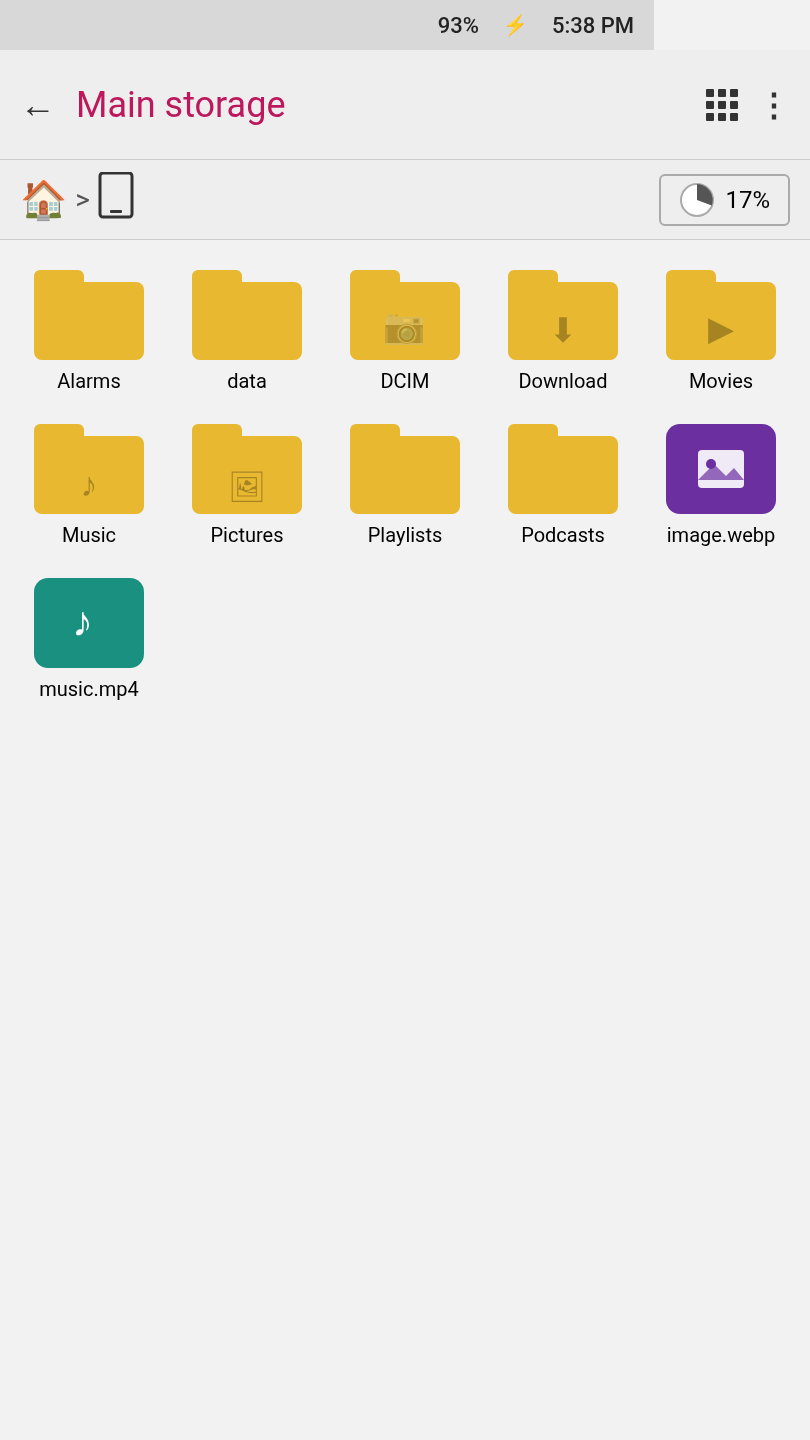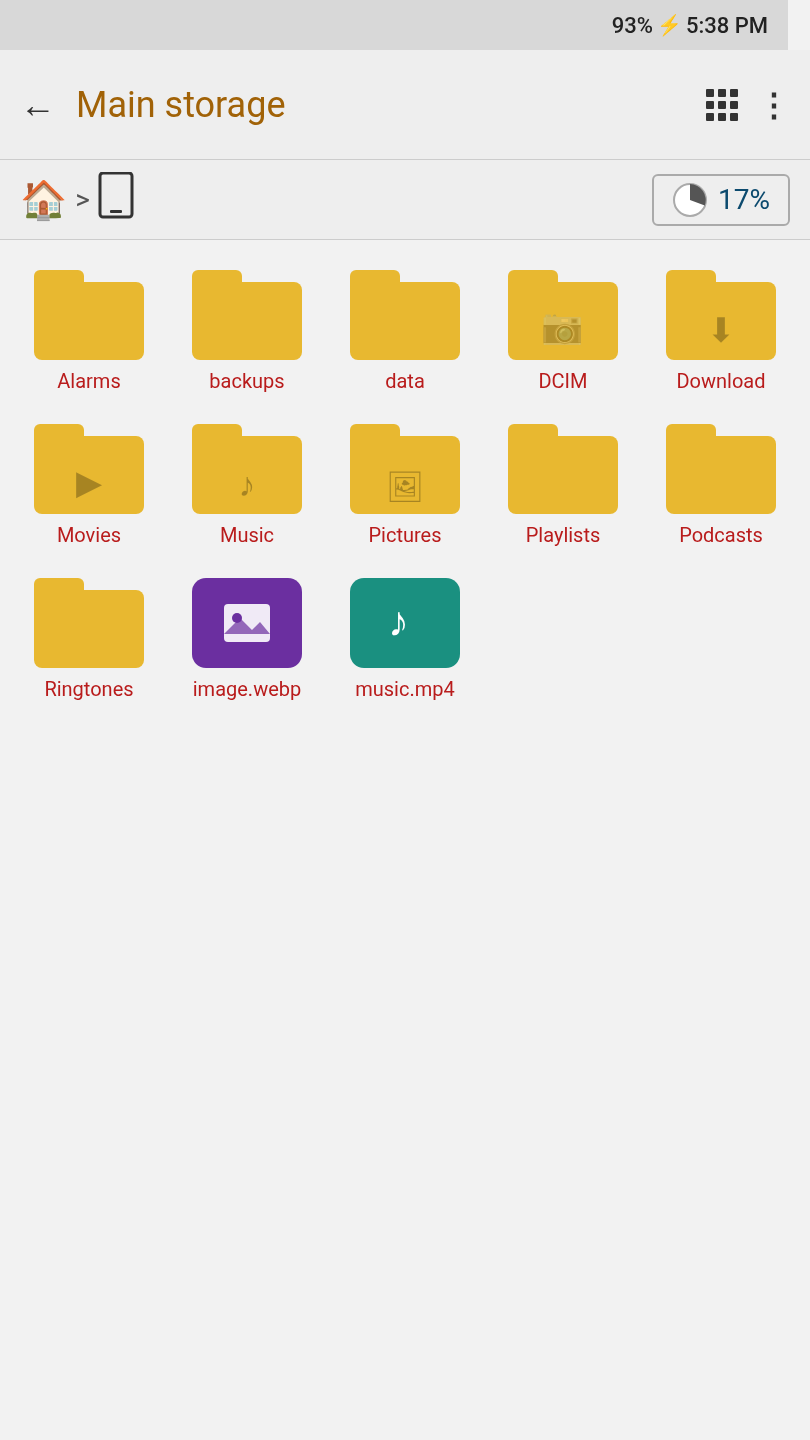--- a/index.html
+++ b/index.html
@@ -6,28 +6,28 @@
     body {
       width: 810px;
       min-height: 1440px;
       background: #f2f2f2;
       font-family: 'Roboto', Arial, sans-serif;
       overflow-x: hidden;
     }
 
     
     .status-bar {
-      width: 788px;
+      width: 654px;
       height: 50px;
       background: #d8d8d8;
       display: flex;
       align-items: center;
       justify-content: flex-end;
       padding-right: 20px;
-      gap: 4px;
+      gap: 24px;
     }
     .status-bar-text {
       font-size: 22px;
       font-weight: 500;
       color: #222;
     }
     .battery-icon {
       font-size: 20px;
       color: #222;
     }
@@ -48,21 +48,21 @@
       cursor: pointer;
       margin-right: 20px;
       background: none;
       border: none;
       line-height: 1;
     }
     .app-bar-title {
       flex: 1;
       font-size: 36px;
       font-weight: 400;
-      color: #a16207;
+      color: #be185d;
     }
     .grid-btn {
       background: none;
       border: none;
       cursor: pointer;
       font-size: 32px;
       color: #333;
       margin-right: 20px;
     }
     .more-btn {
@@ -108,22 +108,22 @@
       display: flex;
       align-items: center;
       gap: 10px;
       background: #eeeeee;
     }
     .pie-chart {
       width: 36px;
       height: 36px;
     }
     .storage-pct {
-      font-size: 28px;
-      color: #0c4a6e;
+      font-size: 24px;
+      color: #000000;
     }
 
     
     .file-grid {
       width: 810px;
       background: #f2f2f2;
       display: grid;
       grid-template-columns: repeat(5, 1fr);
       padding: 20px 10px;
       gap: 10px 0;
@@ -158,21 +158,21 @@
       left: 0;
       width: 50px;
       height: 20px;
       background: #e8b830;
       border-radius: 6px 6px 0 0;
     }
 
     .file-label {
       margin-top: 8px;
       font-size: 20px;
-      color: #b91c1c;
+      color: #000000;
       text-align: center;
       line-height: 1.3;
     }
 
     
     .special-icon {
       width: 110px;
       height: 90px;
       border-radius: 14px;
       display: flex;
@@ -257,110 +257,96 @@
 
   <div class="file-item">
     <div class="folder-icon">
       <div class="folder-tab"></div>
       <div class="folder-body"></div>
     </div>
     <span class="file-label">Alarms</span>
   </div>
 
 
+
   <div class="file-item">
     <div class="folder-icon">
       <div class="folder-tab"></div>
       <div class="folder-body"></div>
     </div>
-    <span class="file-label">backups</span>
+    <span class="file-label">data</span>
+  </div>
+
+  <div class="file-item">
+    <div class="folder-icon">
+      <div class="folder-tab"></div>
+      <div class="folder-body">
+        <span style="position:absolute;bottom:14px;left:50%;transform:translateX(-50%);font-size:34px;color:rgba(0,0,0,0.25);">📷</span>
+      </div>
+    </div>
+    <span class="file-label">DCIM</span>
+  </div>
+
+  <div class="file-item">
+    <div class="folder-icon">
+      <div class="folder-tab"></div>
+      <div class="folder-body">
+        <span style="position:absolute;bottom:10px;left:50%;transform:translateX(-50%);font-size:34px;color:rgba(0,0,0,0.28);">⬇</span>
+      </div>
+    </div>
+    <span class="file-label">Download</span>
+  </div>
+
+  <div class="file-item">
+    <div class="folder-icon">
+      <div class="folder-tab"></div>
+      <div class="folder-body">
+        <span style="position:absolute;bottom:12px;left:50%;transform:translateX(-50%);font-size:34px;color:rgba(0,0,0,0.28);">▶</span>
+      </div>
+    </div>
+    <span class="file-label">Movies</span>
+  </div>
+
+  <div class="file-item">
+    <div class="folder-icon">
+      <div class="folder-tab"></div>
+      <div class="folder-body">
+        <span style="position:absolute;bottom:10px;left:50%;transform:translateX(-50%);font-size:34px;color:rgba(0,0,0,0.28);">♪</span>
+      </div>
+    </div>
+    <span class="file-label">Music</span>
+  </div>
+
+
+  <div class="file-item">
+    <div class="folder-icon">
+      <div class="folder-tab"></div>
+      <div class="folder-body">
+        <span style="position:absolute;bottom:10px;left:50%;transform:translateX(-50%);font-size:30px;color:rgba(0,0,0,0.28);">🖼</span>
+      </div>
+    </div>
+    <span class="file-label">Pictures</span>
   </div>
 
   <div class="file-item">
     <div class="folder-icon">
       <div class="folder-tab"></div>
       <div class="folder-body"></div>
     </div>
-    <span class="file-label">data</span>
-  </div>
-
-  <div class="file-item">
-    <div class="folder-icon">
-      <div class="folder-tab"></div>
-      <div class="folder-body">
-        <span style="position:absolute;bottom:14px;left:50%;transform:translateX(-50%);font-size:34px;color:rgba(0,0,0,0.25);">📷</span>
-      </div>
-    </div>
-    <span class="file-label">DCIM</span>
-  </div>
-
-  <div class="file-item">
-    <div class="folder-icon">
-      <div class="folder-tab"></div>
-      <div class="folder-body">
-        <span style="position:absolute;bottom:10px;left:50%;transform:translateX(-50%);font-size:34px;color:rgba(0,0,0,0.28);">⬇</span>
-      </div>
-    </div>
-    <span class="file-label">Download</span>
-  </div>
-
-  <div class="file-item">
-    <div class="folder-icon">
-      <div class="folder-tab"></div>
-      <div class="folder-body">
-        <span style="position:absolute;bottom:12px;left:50%;transform:translateX(-50%);font-size:34px;color:rgba(0,0,0,0.28);">▶</span>
-      </div>
-    </div>
-    <span class="file-label">Movies</span>
-  </div>
-
-  <div class="file-item">
-    <div class="folder-icon">
-      <div class="folder-tab"></div>
-      <div class="folder-body">
-        <span style="position:absolute;bottom:10px;left:50%;transform:translateX(-50%);font-size:34px;color:rgba(0,0,0,0.28);">♪</span>
-      </div>
-    </div>
-    <span class="file-label">Music</span>
-  </div>
-
-
-  <div class="file-item">
-    <div class="folder-icon">
-      <div class="folder-tab"></div>
-      <div class="folder-body">
-        <span style="position:absolute;bottom:10px;left:50%;transform:translateX(-50%);font-size:30px;color:rgba(0,0,0,0.28);">🖼</span>
-      </div>
-    </div>
-    <span class="file-label">Pictures</span>
+    <span class="file-label">Playlists</span>
   </div>
 
   <div class="file-item">
     <div class="folder-icon">
       <div class="folder-tab"></div>
       <div class="folder-body"></div>
     </div>
-    <span class="file-label">Playlists</span>
-  </div>
-
-  <div class="file-item">
-    <div class="folder-icon">
-      <div class="folder-tab"></div>
-      <div class="folder-body"></div>
-    </div>
     <span class="file-label">Podcasts</span>
   </div>
 
-  <div class="file-item">
-    <div class="folder-icon">
-      <div class="folder-tab"></div>
-      <div class="folder-body"></div>
-    </div>
-    <span class="file-label">Ringtones</span>
-  </div>
 
   <div class="file-item">
     <div class="special-icon purple">
       <svg width="54" height="54" viewBox="0 0 54 54">
         <rect x="4" y="8" width="46" height="38" rx="4" fill="white" opacity="0.9"></rect>
         <circle cx="17" cy="22" r="5" fill="#6b2fa0"></circle>
         <polygon points="4,38 20,22 32,34 40,26 50,38" fill="#6b2fa0" opacity="0.7"></polygon>
       </svg>
     </div>
     <span class="file-label">image.web­p</span>

